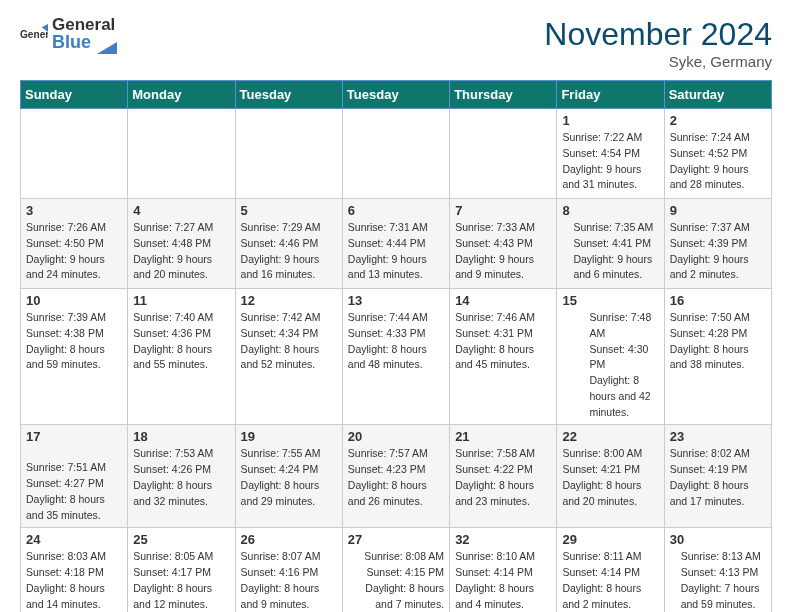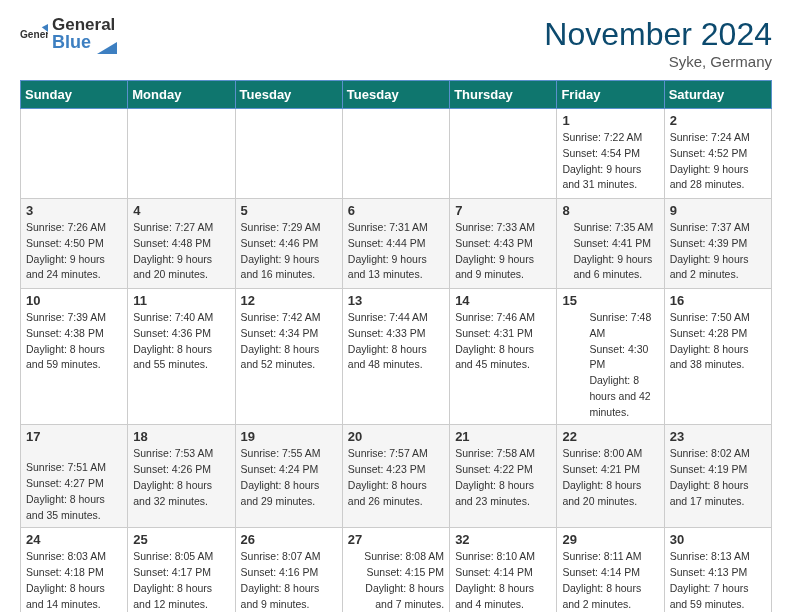--- a/index.html
+++ b/index.html
@@ -304,20 +304,20 @@
 Daylight: 8 hours and 4 minutes.</div>
           </td>
           <td>
             <span class="day-number">29</span>
             <div class="day-info" style="white-space: pre-line;">Sunrise: 8:11 AM
 Sunset: 4:14 PM
 Daylight: 8 hours and 2 minutes.</div>
           </td>
           <td>
             <span class="day-number">30</span>
-            <div class="day-info" style="white-space: pre-line;">Sunrise: 8:13 AM
+            <div class="day-info" style="white-space: pre-line; margin-left: 11px;">Sunrise: 8:13 AM
 Sunset: 4:13 PM
 Daylight: 7 hours and 59 minutes.</div>
           </td>
         </tr>
       </tbody>
   </table>
 </div>
 
 </body></html>

